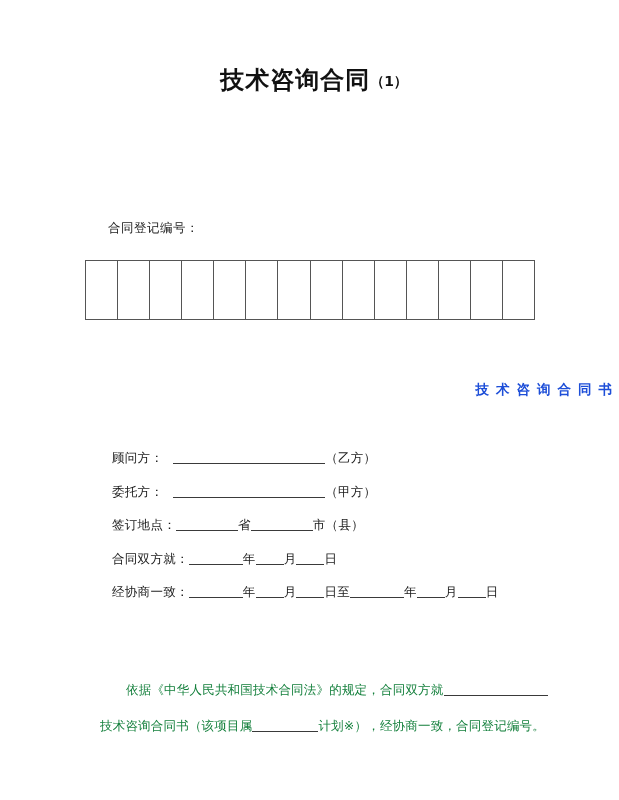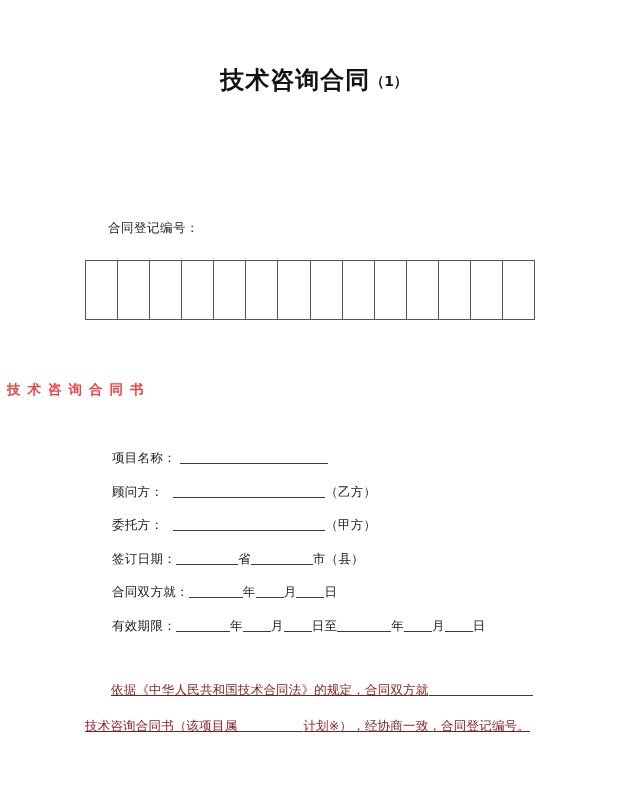--- a/index.html
+++ b/index.html
@@ -77,26 +77,26 @@
   .code-cell:last-child {
     border-right: none;
   }
 
   
   .sub-heading {
     position: absolute;
     top: 381px;
     left: 0;
     width: 619px;
-    text-align: left;
+    text-align: right;
     font-size: 13.5px;
     font-weight: bold;
     letter-spacing: 7px;
     text-indent: 7px;
-    color: #ef4444;
+    color: #1d4ed8;
     white-space: nowrap;
   }
 
   
   .form-block {
     position: absolute;
     top: 450px;
     left: 112px;
     width: 440px;
   }
@@ -120,27 +120,26 @@
   .blank.w-long   { width: 148px; margin-left: 4px; }
   .blank.w-party  { width: 152px; margin-left: 10px; }
   .blank.w-place  { width: 62px;  }
   .blank.w-year   { width: 54px;  }
   .blank.w-md     { width: 28px;  }
 
   
   .body-para {
     position: absolute;
     top: 672px;
-    left: 85px;
+    left: 100px;
     width: 452px;
     font-size: 12.5px;
     line-height: 36px;
-    color: #7f1d1d;
+    color: #15803d;
     letter-spacing: 0.2px;
-    text-decoration: underline;
   }
   .body-para .p-line {
     white-space: nowrap;
   }
   .body-para .p-line.indent {
     text-indent: 26px;
   }
   .blank.w-inline1 { width: 104px; }
   .blank.w-inline2 { width: 66px; }
 </style>
@@ -169,42 +168,39 @@
     <div class="code-cell"></div>
     <div class="code-cell"></div>
     <div class="code-cell"></div>
     <div class="code-cell"></div>
   </div>
 
   <div class="sub-heading">技术咨询合同书</div>
 
   <div class="form-block">
 
-    <div class="form-row">
-      <span class="label">项目名称：</span><span class="blank w-long"></span>
-    </div>
 
     <div class="form-row">
       <span class="label">顾问方：</span><span class="blank w-party"></span><span>（乙方）</span>
     </div>
 
     <div class="form-row">
       <span class="label">委托方：</span><span class="blank w-party"></span><span>（甲方）</span>
     </div>
 
     <div class="form-row">
-      <span class="label">签订日期：</span><span class="blank w-place"></span><span>省</span><span class="blank w-place"></span><span>市（县）</span>
+      <span class="label">签订地点：</span><span class="blank w-place"></span><span>省</span><span class="blank w-place"></span><span>市（县）</span>
     </div>
 
     <div class="form-row">
       <span class="label">合同双方就：</span><span class="blank w-year"></span><span>年</span><span class="blank w-md"></span><span>月</span><span class="blank w-md"></span><span>日</span>
     </div>
 
     <div class="form-row">
-      <span class="label">有效期限：</span><span class="blank w-year"></span><span>年</span><span class="blank w-md"></span><span>月</span><span class="blank w-md"></span><span>日至</span><span class="blank w-year"></span><span>年</span><span class="blank w-md"></span><span>月</span><span class="blank w-md"></span><span>日</span>
+      <span class="label">经协商一致：</span><span class="blank w-year"></span><span>年</span><span class="blank w-md"></span><span>月</span><span class="blank w-md"></span><span>日至</span><span class="blank w-year"></span><span>年</span><span class="blank w-md"></span><span>月</span><span class="blank w-md"></span><span>日</span>
     </div>
 
   </div>
 
   <div class="body-para">
     <div class="p-line indent">
       <span>依据《中华人民共和国技术合同法》的规定，合同双方就</span><span class="blank w-inline1"></span>
     </div>
     <div class="p-line">
       <span>技术咨询合同书（该项目属</span><span class="blank w-inline2"></span><span>计划※），经协商一致，合同登记编号。</span>

